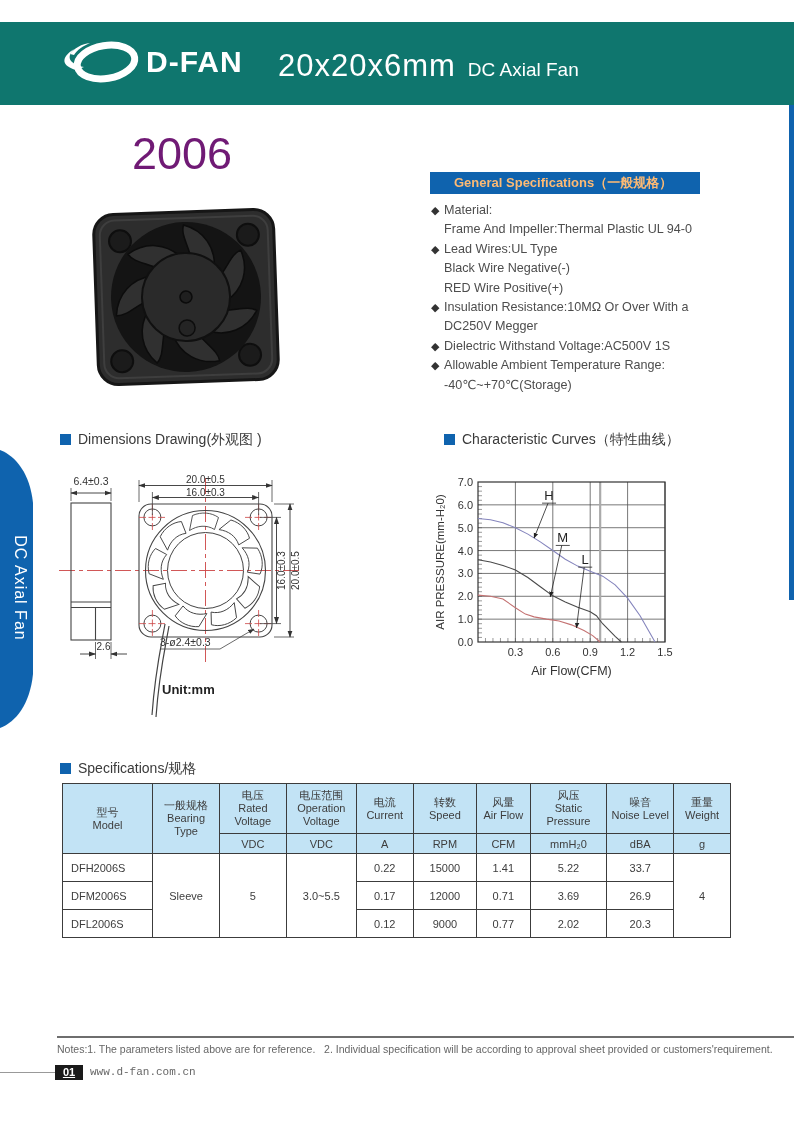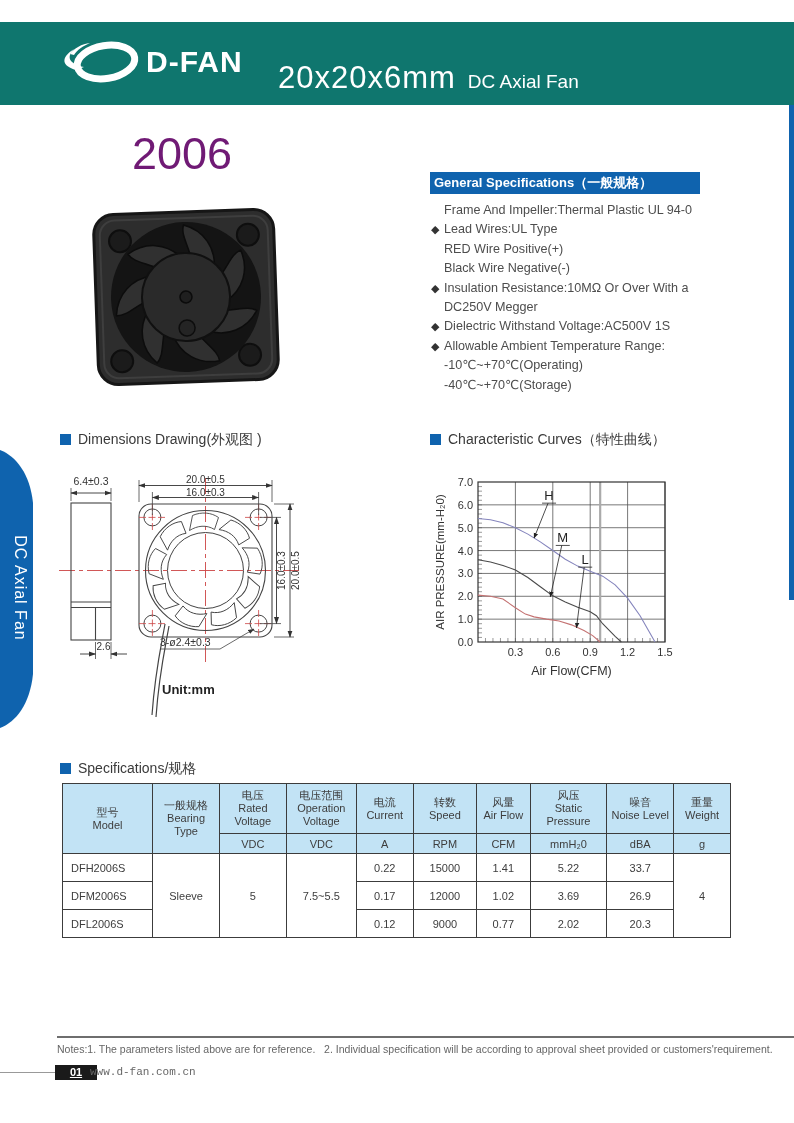--- a/index.html
+++ b/index.html
@@ -5,34 +5,34 @@
   html,body{margin:0;padding:0;}
   body{
     width:794px;height:1123px;position:relative;background:#ffffff;
     font-family:"Liberation Sans","DejaVu Sans",sans-serif;color:#444;
     overflow:hidden;
   }
   
   .banner{position:absolute;left:0;top:22px;width:794px;height:83px;background:#0f766e;}
   .logo-svg{position:absolute;left:60px;top:12px;width:82px;height:56px;}
   .brand{position:absolute;left:146px;top:23px;font-size:30px;font-weight:bold;color:#fff;letter-spacing:1px;}
-  .title-wrap{position:absolute;left:278px;top:0;height:94px;display:flex;align-items:baseline;padding-top:38px;box-sizing:border-box;}
+  .title-wrap{position:absolute;left:278px;top:0;height:94px;display:flex;align-items:baseline;padding-top:26px;box-sizing:border-box;}
   .size-title{font-size:31px;color:#fff;font-weight:400;letter-spacing:1px;}
   .sub-title{font-size:19px;color:#fff;margin-left:12px;font-weight:400;}
   .right-strip{position:absolute;right:0;top:105px;width:5px;height:495px;background:#0f63ae;}
   
   .side-tab-svg{position:absolute;left:0;top:443px;width:40px;height:290px;}
   .side-tab-text{position:absolute;left:-60px;top:578px;width:160px;height:20px;text-align:center;
     transform:rotate(90deg);color:#fff;font-size:16px;letter-spacing:1px;line-height:20px;}
   
   .model-number{position:absolute;left:122px;top:128px;width:120px;text-align:center;font-size:45px;color:#701a75;}
   .fan-photo{position:absolute;left:88px;top:202px;width:196px;height:190px;}
   
-  .gs-header{position:absolute;left:430px;top:172px;width:270px;height:22px;background:#0f63ae;color:#ffffff;
-    font-size:13px;font-weight:bold;line-height:22px;padding-left:4px;box-sizing:border-box;}
+  .gs-header{position:absolute;left:430px;top:172px;width:270px;height:22px;background:#0f63ae;color:#fdba74;
+    font-size:13px;font-weight:bold;line-height:22px;padding-left:24px;box-sizing:border-box;}
   .gs-list{position:absolute;left:431px;top:201px;width:340px;font-size:12.6px;color:#4d4d4d;}
   .gs-line{line-height:19.4px;white-space:nowrap;}
   .gs-line .dia{display:inline-block;width:13px;color:#333;font-size:11px;}
   .gs-line.cont{padding-left:13px;}
   
   .sec-title{position:absolute;font-size:14px;color:#3a3a3a;}
   .sec-title .sq{display:inline-block;width:11px;height:11px;background:#0f63ae;margin-right:7px;vertical-align:-1px;}
   
   .dims-svg{position:absolute;left:57px;top:472px;width:360px;height:250px;}
   .curves-svg{position:absolute;left:428px;top:468px;width:275px;height:235px;}
@@ -46,21 +46,21 @@
   .spec-table .ru{height:20px;}
   .spec-table .rd{height:28px;}
   .spec-table .model-cell{text-align:left;padding-left:8px;}
   .spec-table .cn{display:block;line-height:13px;}
   .spec-table .en{display:block;line-height:13px;}
   .specs-title{left:60px;top:760px;}
   
   .foot-rule{position:absolute;left:57px;top:1036px;width:737px;height:2px;background:#6e6e6e;}
   .foot-notes{position:absolute;left:57px;top:1043px;font-size:10.5px;color:#666;white-space:pre;}
   .page-line{position:absolute;left:0;top:1072px;width:55px;height:1px;background:#999;}
-  .page-box{position:absolute;left:55px;top:1065px;width:42px;height:15px;background:#1a1a1a;color:#fff;
+  .page-box{position:absolute;left:55px;top:1065px;width:28px;height:15px;background:#1a1a1a;color:#fff;
     font-size:11px;font-weight:bold;text-align:center;line-height:15px;text-decoration:underline;}
   .website{position:absolute;left:90px;top:1066px;font-size:11px;color:#666;font-family:Liberation Mono, monospace;}
 </style>
 </head>
 <body>
 
 <div class="banner">
   <svg class="logo-svg" viewBox="0 0 82 56">
     <ellipse cx="46" cy="28" rx="29" ry="16.5" fill="none" stroke="#ffffff" stroke-width="7" transform="rotate(-9 46 28)"></ellipse>
     <path d="M16,36 C2,32 0,24 14,15 C6,23 9,30 24,33 Z" fill="#ffffff"></path>
@@ -102,36 +102,36 @@
       </g>
     </g>
     <circle cx="98" cy="95" r="44" fill="#2a2a2a" stroke="#101010" stroke-width="2"></circle>
     <circle cx="98" cy="95" r="6" fill="#1f1f1f" stroke="#0b0b0b" stroke-width="1.5"></circle>
     <circle cx="98" cy="126" r="8" fill="#242424" stroke="#0d0d0d" stroke-width="1.5"></circle>
   </g>
 </svg>
 
 <div class="gs-header">General Specifications（一般规格）</div>
 <div class="gs-list">
+  <div class="gs-line"><span class="dia">◆</span><span>Material:</span></div>
   <div class="gs-line cont"><span>Frame And Impeller:Thermal Plastic UL 94-0</span></div>
   <div class="gs-line"><span class="dia">◆</span><span>Lead Wires:UL Type</span></div>
+  <div class="gs-line cont"><span>Black Wire Negative(-)</span></div>
   <div class="gs-line cont"><span>RED Wire Positive(+)</span></div>
-  <div class="gs-line cont"><span>Black Wire Negative(-)</span></div>
   <div class="gs-line"><span class="dia">◆</span><span>Insulation Resistance:10MΩ Or Over With a</span></div>
   <div class="gs-line cont"><span>DC250V Megger</span></div>
   <div class="gs-line"><span class="dia">◆</span><span>Dielectric Withstand Voltage:AC500V 1S</span></div>
   <div class="gs-line"><span class="dia">◆</span><span>Allowable Ambient Temperature Range:</span></div>
-  <div class="gs-line cont"><span>-10℃~+70℃(Operating)</span></div>
   <div class="gs-line cont"><span>-40℃~+70℃(Storage)</span></div>
 </div>
 
 <div class="sec-title" style="left:60px;top:431px;">
   <span class="sq"></span><span>Dimensions Drawing(外观图 )</span>
 </div>
-<div class="sec-title" style="left:430px;top:431px;">
+<div class="sec-title" style="left:444px;top:431px;">
   <span class="sq"></span><span>Characteristic Curves（特性曲线）</span>
 </div>
 <div class="sec-title specs-title">
   <span class="sq"></span><span>Specifications/规格</span>
 </div>
 
 <svg class="dims-svg" viewBox="0 0 360 250">
   <defs>
     <marker id="da" viewBox="0 0 10 10" refX="9" refY="5" markerWidth="8" markerHeight="8" orient="auto-start-reverse">
       <path d="M0,1.5 L10,5 L0,8.5 Z" fill="#333"></path>
@@ -389,33 +389,33 @@
     <td class="hd">RPM</td>
     <td class="hd">CFM</td>
     <td class="hd">mmH₂0</td>
     <td class="hd">dBA</td>
     <td class="hd">g</td>
   </tr>
   <tr class="rd">
     <td class="model-cell">DFH2006S</td>
     <td rowspan="3">Sleeve</td>
     <td rowspan="3">5</td>
-    <td rowspan="3">7.5~5.5</td>
+    <td rowspan="3">3.0~5.5</td>
     <td>0.22</td>
     <td>15000</td>
     <td>1.41</td>
     <td>5.22</td>
     <td>33.7</td>
     <td rowspan="3">4</td>
   </tr>
   <tr class="rd">
     <td class="model-cell">DFM2006S</td>
     <td>0.17</td>
     <td>12000</td>
-    <td>1.02</td>
+    <td>0.71</td>
     <td>3.69</td>
     <td>26.9</td>
   </tr>
   <tr class="rd">
     <td class="model-cell">DFL2006S</td>
     <td>0.12</td>
     <td>9000</td>
     <td>0.77</td>
     <td>2.02</td>
     <td>20.3</td>

